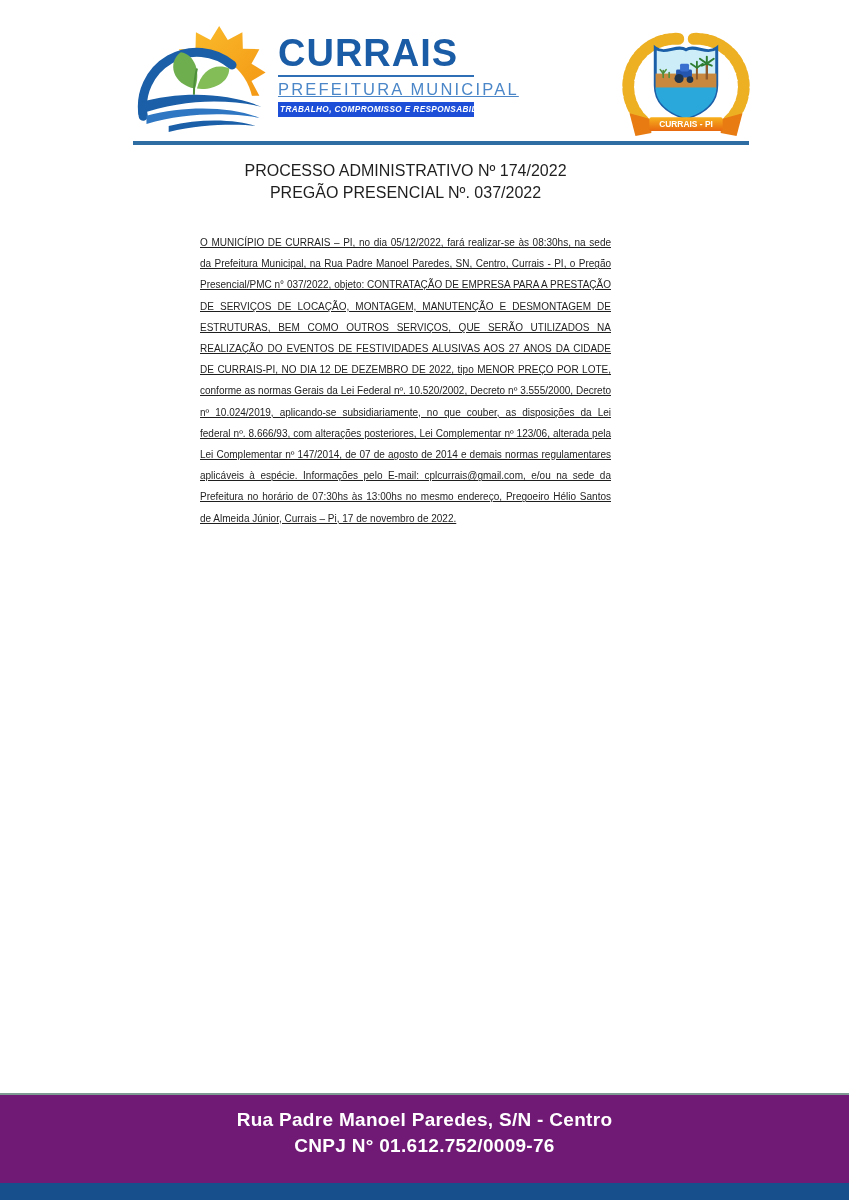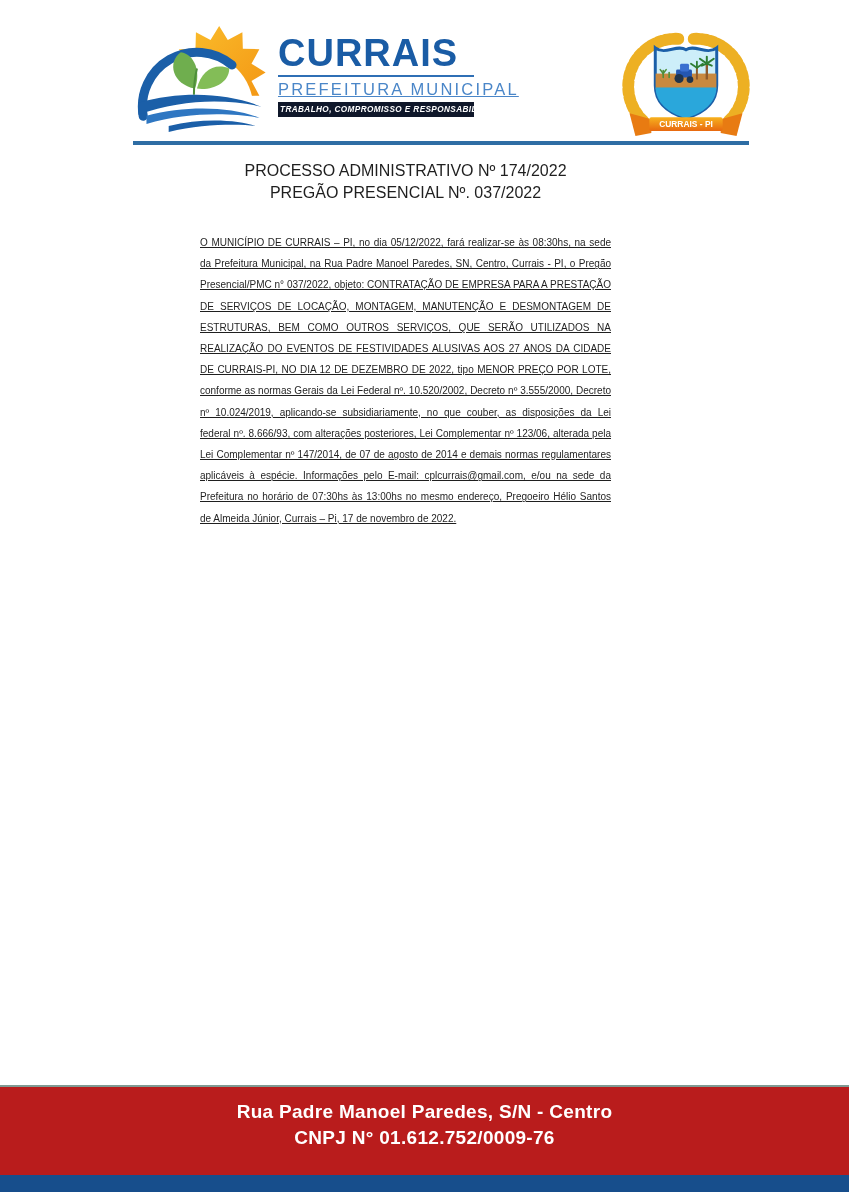--- a/index.html
+++ b/index.html
@@ -30,21 +30,21 @@
     font-size: 38px; font-weight: 800; letter-spacing: 1px;
     color: #1a5ca5; line-height: 38px;
     font-family: "Liberation Sans", sans-serif;
   }
   .brand-rule { height: 2px; background: #2f6fb5; margin: 3px 0 3px 0; }
   .brand-subtitle {
     font-size: 16.5px; font-weight: 400; letter-spacing: 2.2px;
     color: #4a86c8; line-height: 19px; white-space: nowrap; text-decoration: underline;
   }
   .brand-tagline {
-    margin-top: 3px; background: #0f172a; color: #ffffff;
+    margin-top: 3px; background: #1d4ed8; color: #ffffff;
     font-size: 8.2px; font-weight: 700; font-style: italic;
     letter-spacing: 0.4px; text-align: center;
     padding: 3px 2px; white-space: nowrap;
   }
   .crest { width: 132px; height: 114px; }
 
   
   .header-rule {
     position: absolute;
     left: 133px; top: 141px;
@@ -65,23 +65,23 @@
     margin-top: 29px;
     font-size: 10px;
     line-height: 21.2px;
     text-align: justify;
     text-decoration: underline;
   }
 
   
   .footer {
     position: absolute;
-    left: 0; bottom: 8px;
+    left: 0; bottom: 0;
     width: 849px; height: 107px;
-    background: #b91c1c;
+    background: #701a75;
     border-top: 2px solid #7f9a93;
     display: flex;
     flex-direction: column;
     align-items: center;
     justify-content: flex-start;
     padding-top: 12px;
   }
   .footer-line {
     color: #ffffff;
     font-weight: 700;

